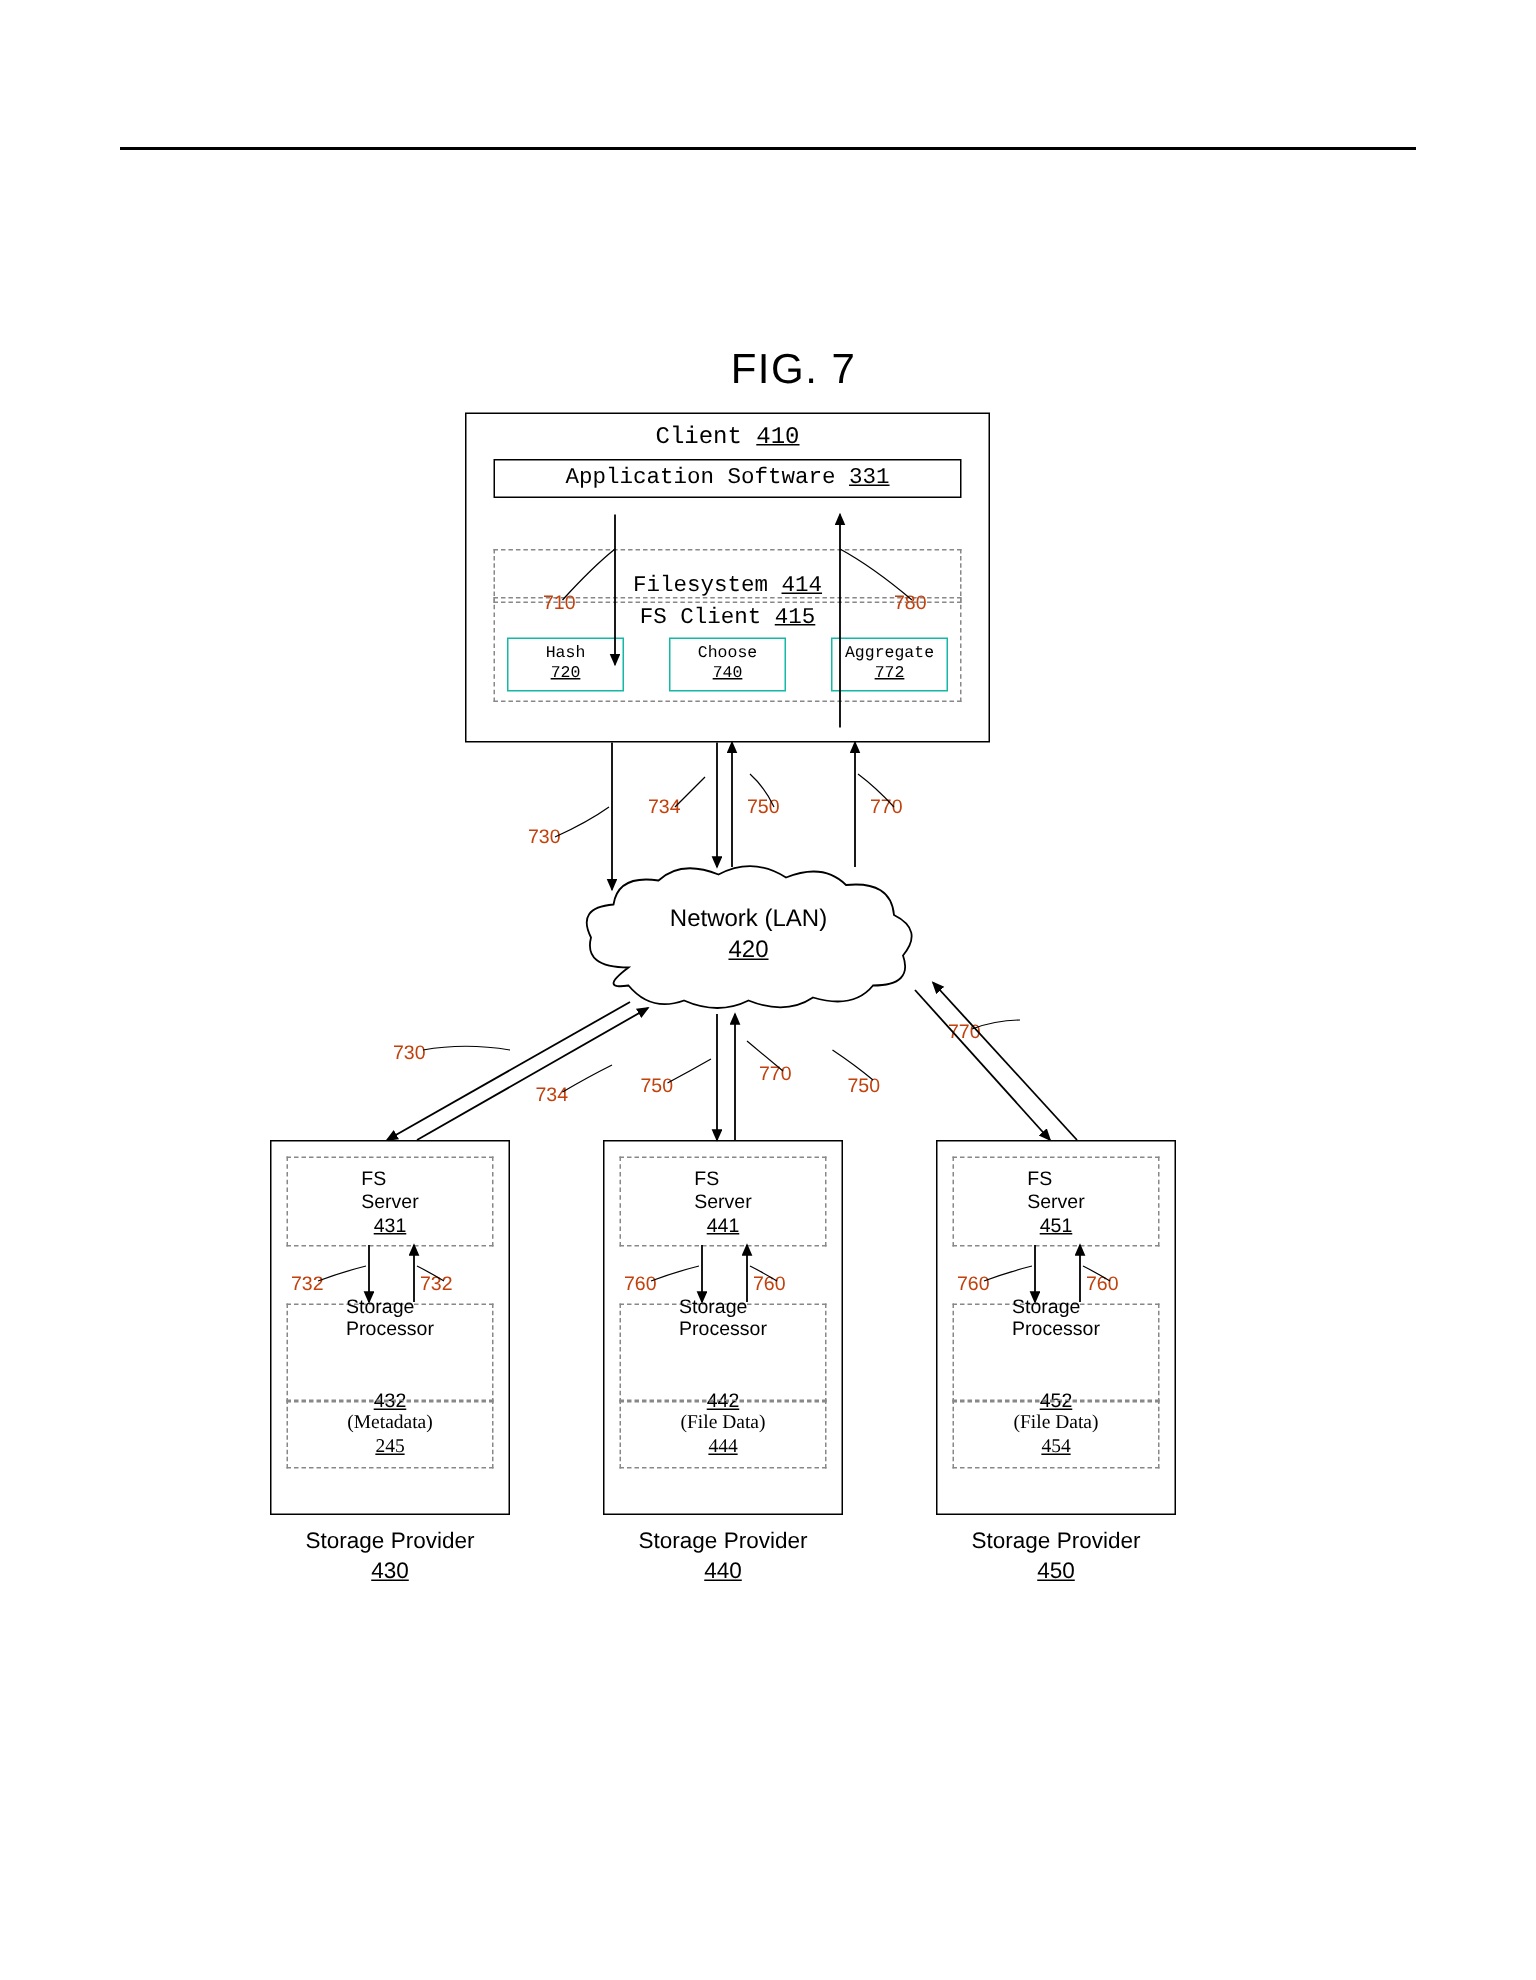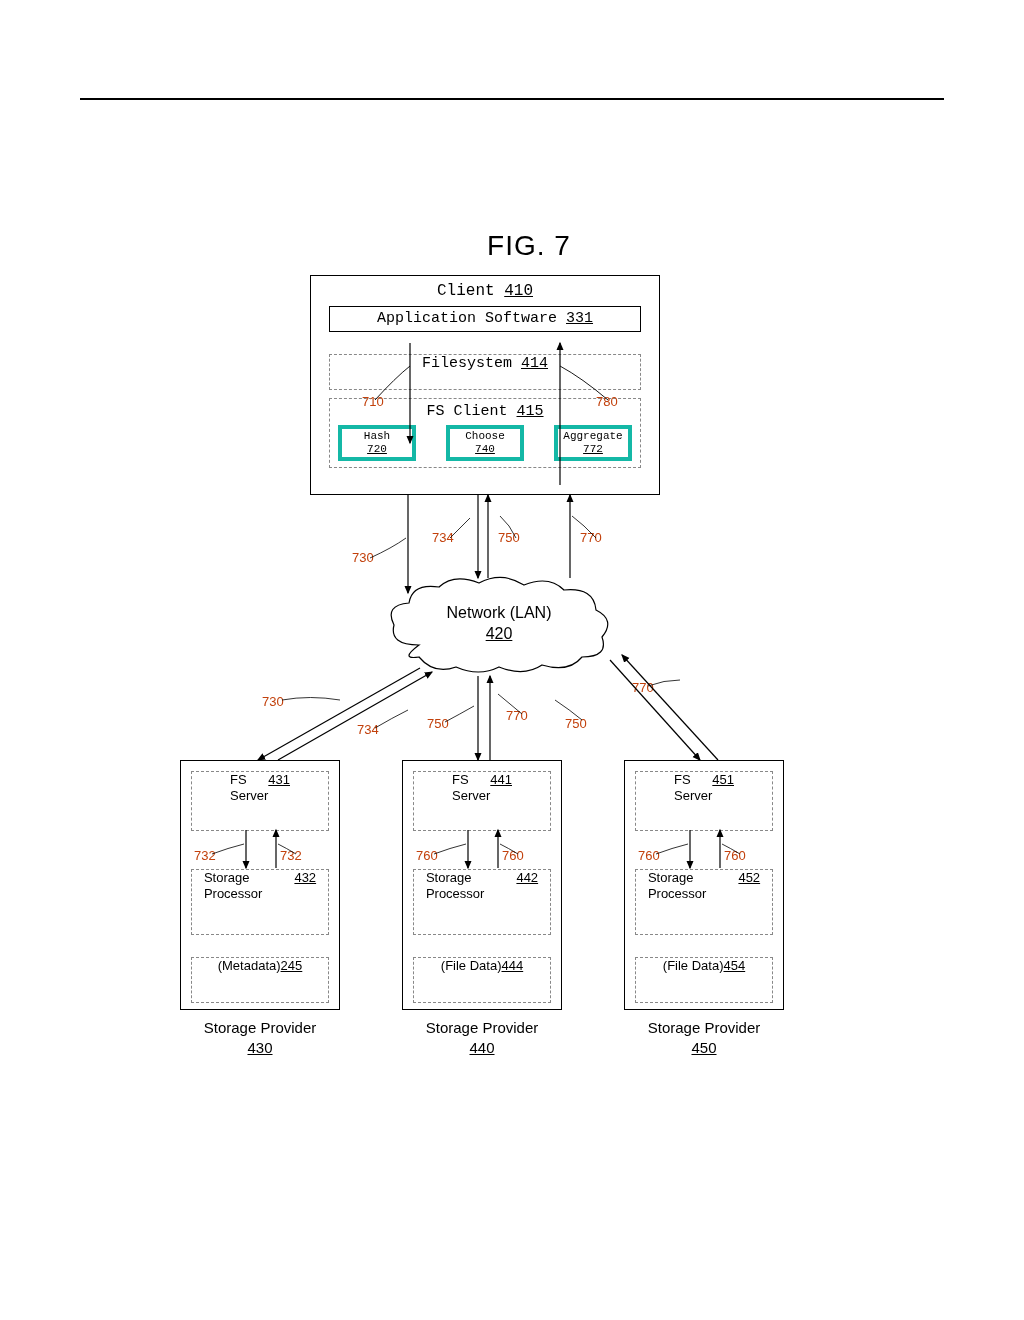--- a/index.html
+++ b/index.html
@@ -54,59 +54,59 @@
   .client-box {
     left: 310px; top: 275px; width: 350px; height: 220px; font-family: Liberation Mono, monospace;
   }
   .client-title { position: absolute; top: 6px; left: 0; right: 0; font-size: 16px; }
   .app-box {
     position: absolute; left: 18px; right: 18px; top: 30px; height: 26px;
     border: 1px solid #000;
     display: flex; align-items: center; justify-content: center;
   }
   .fs-box {
-    position: absolute; left: 18px; right: 18px; top: 78px; height: 36px;
+    position: absolute; left: 18px; right: 18px; top: 90px; height: 36px;
     border: 1px dashed #888;
-    display: flex; align-items: flex-start; justify-content: center;
+    display: flex; align-items: flex-end; justify-content: center;
   }
   .fsclient-box {
     position: absolute; left: 18px; right: 18px; top: 122px; height: 70px;
     border: 1px dashed #888;
     padding-top: 4px;
   }
   .fsclient-row {
     position: absolute; left: 8px; right: 8px; bottom: 6px;
     display: flex; justify-content: space-between;
   }
   .mini {
-    border: 4px solid #14b8a6; width: 78px; height: 36px;
+    border: 1px solid #14b8a6; width: 78px; height: 36px;
     display: flex; flex-direction: column; align-items: center; justify-content: center;
   }
 
   
   .cloud {
     position: absolute; left: 384px; top: 575px; width: 230px; height: 100px;
   }
   .cloud svg { position: absolute; inset: 0; }
   .cloud-label {
     position: absolute; top: 28px; left: 0; right: 0; text-align: center;
     font-size: 16px; line-height: 1.3;
   }
 
   
   .sp-wrap { position: absolute; width: 160px; }
   .sp-box { border: 1px solid #000; height: 250px; position: relative; }
   .sp-sub {
     position: absolute; left: 10px; right: 10px; height: 60px;
     border: 1px dashed #888;
-    display: flex; flex-direction: row; justify-content: center;
+    display: flex; flex-direction: column; align-items: center; justify-content: center;
   }
   .sp-sub.srv { top: 10px; }
   .sp-sub.proc { top: 108px; height: 66px; gap: 32px;}
-  .sp-sub.store { top: 196px; height: 46px; }
+  .sp-sub.store { top: 172px; height: 46px; font-family: Liberation Serif, serif; }
   .sp-footer { text-align: center; margin-top: 8px; font-size: 15px; line-height: 1.3; }
 
   
   .num {
     position: absolute; font-size: 13px; color: #c2410c;
   }
 
   
   .connectors {
     position: absolute; inset: 0; pointer-events: none;

